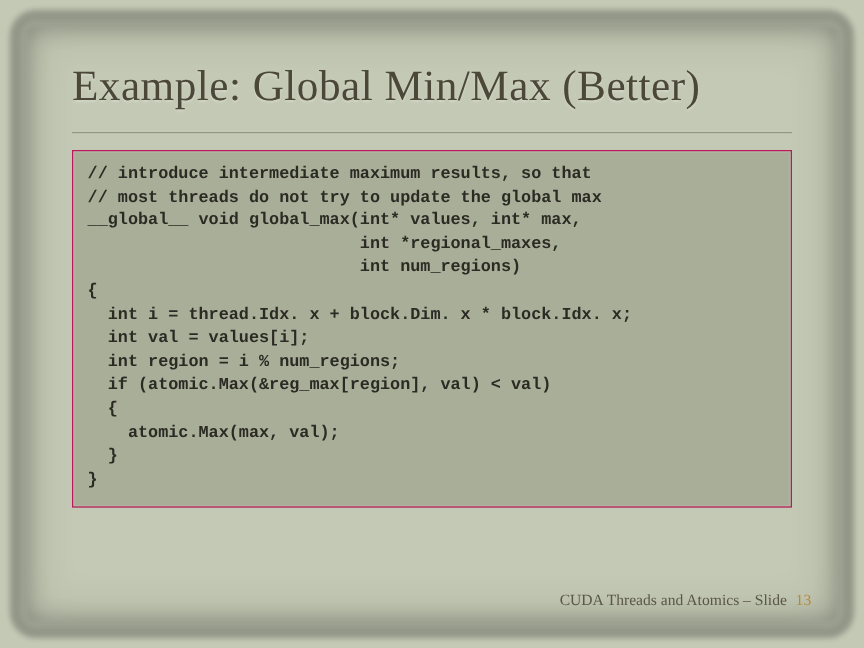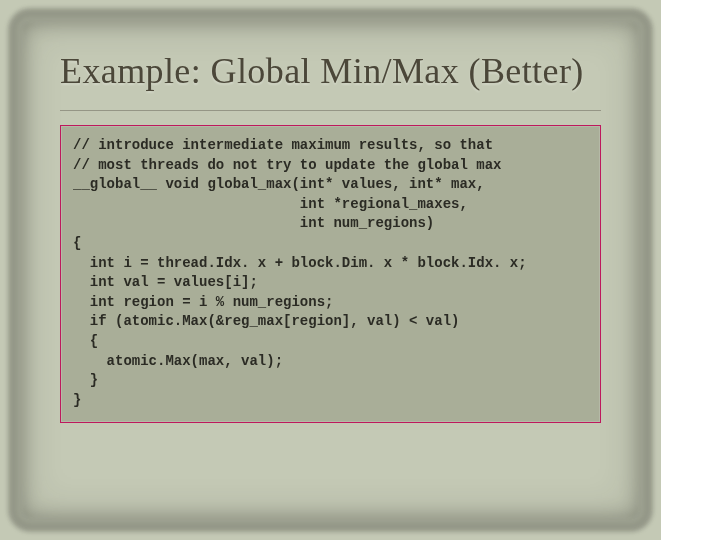--- a/index.html
+++ b/index.html
@@ -4,21 +4,21 @@
 <style>
   html, body {
     margin: 0;
     padding: 0;
     width: 720px;
     height: 540px;
     overflow: hidden;
     font-family: Georgia, 'Times New Roman', serif;
   }
   .slide {
-    width: 661px;
+    width: 720px;
     height: 540px;
     background: #c4c9b5;
     position: relative;
     box-sizing: border-box;
   }
   
   .frame {
     position: absolute;
     inset: 0;
     pointer-events: none;
@@ -110,13 +110,17 @@
   int val = values[i];
   int region = i % num_regions;
   if (atomic.Max(&amp;reg_max[region], val) &lt; val)
   {
     atomic.Max(max, val);
   }
 }</pre>
     </div>
   </div>
 
+  <div class="footer">
+    <span>CUDA Threads and Atomics – Slide</span>
+    <span class="num">13</span>
+  </div>
 </div>
 
 </body></html>

